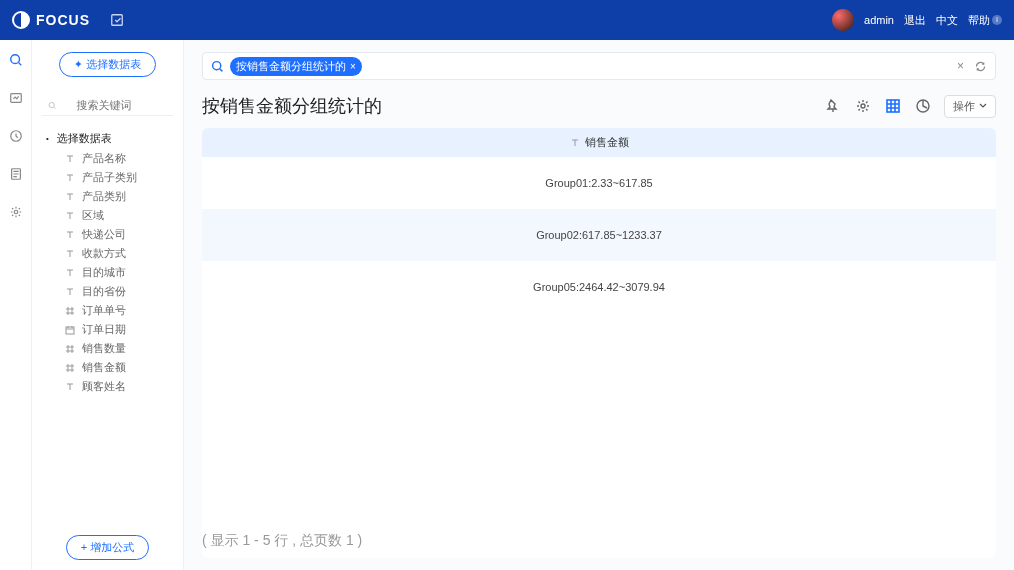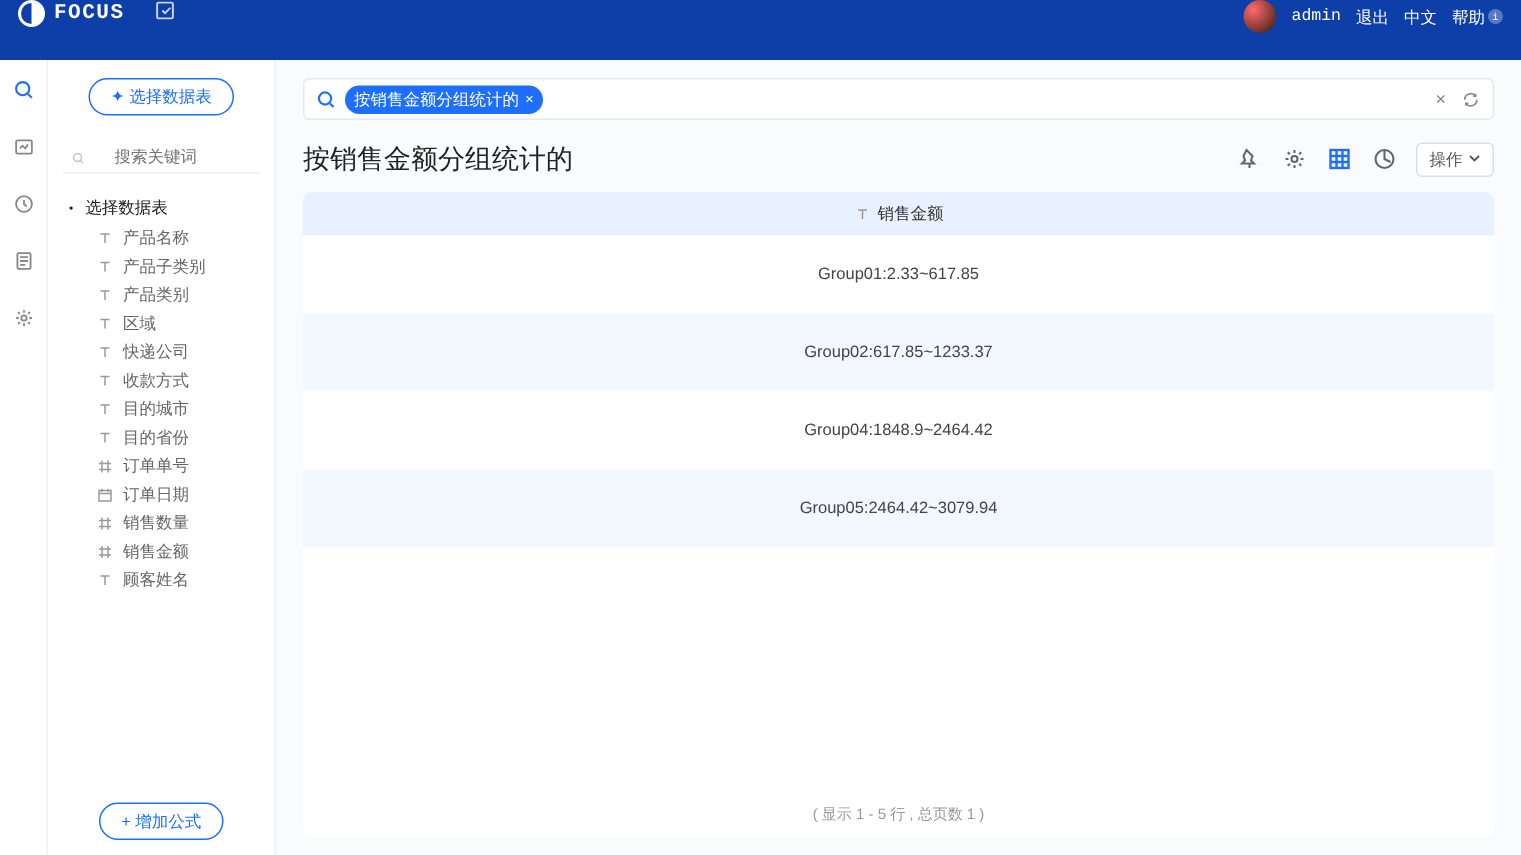--- a/index.html
+++ b/index.html
@@ -1,18 +1,18 @@
 <!DOCTYPE html>
 <html><head>
 <meta charset="utf-8">
 <style>
 * { margin: 0; padding: 0; box-sizing: border-box; }
 body { font-family: -apple-system, BlinkMacSystemFont, "Segoe UI", sans-serif; font-size: 12px; color: #333; background: #fff; width: 1014px; height: 570px; overflow: hidden; }
 
-.header { height: 40px; background: #0e3fa9; display: flex; align-items: flex-start; padding: 0 12px; color: #fff; font-family: Liberation Mono, monospace; }
+.header { height: 40px; background: #0e3fa9; display: flex; align-items: center; padding: 0 12px; color: #fff; }
 .logo { display: flex; align-items: center; gap: 6px; }
 .logo-icon { width: 18px; height: 18px; display: flex; align-items: center; justify-content: center; }
 .logo-text { font-size: 14px; font-weight: 600; letter-spacing: 1px; }
 .header-edit { margin-left: 20px; color: #c7d5f0; cursor: pointer; }
 .header-right { margin-left: auto; display: flex; align-items: center; gap: 10px; font-size: 11px; }
 .avatar { width: 22px; height: 22px; border-radius: 50%; background: radial-gradient(circle at 30% 30%, #ff6b6b, #2c1810); }
 .header-right span { cursor: pointer; }
 .help-badge { display: inline-flex; align-items: center; gap: 2px; }
 
 .body-wrap { display: flex; height: 530px; }
@@ -48,21 +48,21 @@
 .title-actions .ico { cursor: pointer; width: 18px; height: 18px; display: flex; align-items: center; justify-content: center; }
 .title-actions .ico.active { color: #1e6fff; }
 .op-btn { border: 1px solid #ddd; border-radius: 4px; padding: 3px 8px; font-size: 11px; background: #fff; cursor: pointer; display: flex; align-items: center; gap: 4px; color: #555; }
 
 .table-card { background: #fff; border-radius: 6px; overflow: hidden; flex: 1; display: flex; flex-direction: column; }
 .table-head { background: #e8f1ff; text-align: center; padding: 7px 0; font-size: 11px; color: #333; display: flex; align-items: center; justify-content: center; gap: 4px; }
 .table-rows { flex: 0 0 auto; }
 .trow { text-align: center; padding: 20px 0; font-size: 11px; color: #444; }
 .trow:nth-child(odd) { background: #fff; }
 .trow:nth-child(even) { background: #f3f8ff; }
-.table-footer { text-align: center; font-size: 10px; color: #999; padding: 8px 0; margin-top: auto; }
+.table-footer { font-size: 14px; color: #999; padding: 8px 0; margin-top: auto; }
 
 svg { display: block; }
 </style>
 </head>
 <body>
 
 <div class="header">
   <div class="logo">
     <span class="logo-icon">
       <svg width="18" height="18" viewBox="0 0 18 18">
@@ -319,19 +319,18 @@
         <span class="type-ico">
             <svg width="10" height="10" viewBox="0 0 10 10" fill="none" stroke="currentColor" stroke-width="1">
               <path d="M2 2h6M5 2v6"></path>
             </svg>
           </span>
         <span>销售金额</span>
       </div>
       <div class="table-rows" id="table-rows">
           <div class="trow">Group01:2.33~617.85</div>
           <div class="trow">Group02:617.85~1233.37</div>
-          <div class="trow">Group04:1848.9~2464.42</div>
           <div class="trow">Group05:2464.42~3079.94</div>
         </div>
       <div class="table-footer">( 显示 1 - 5 行 , 总页数 1 )</div>
     </div>
   </div>
 </div>
 
 </body></html>

